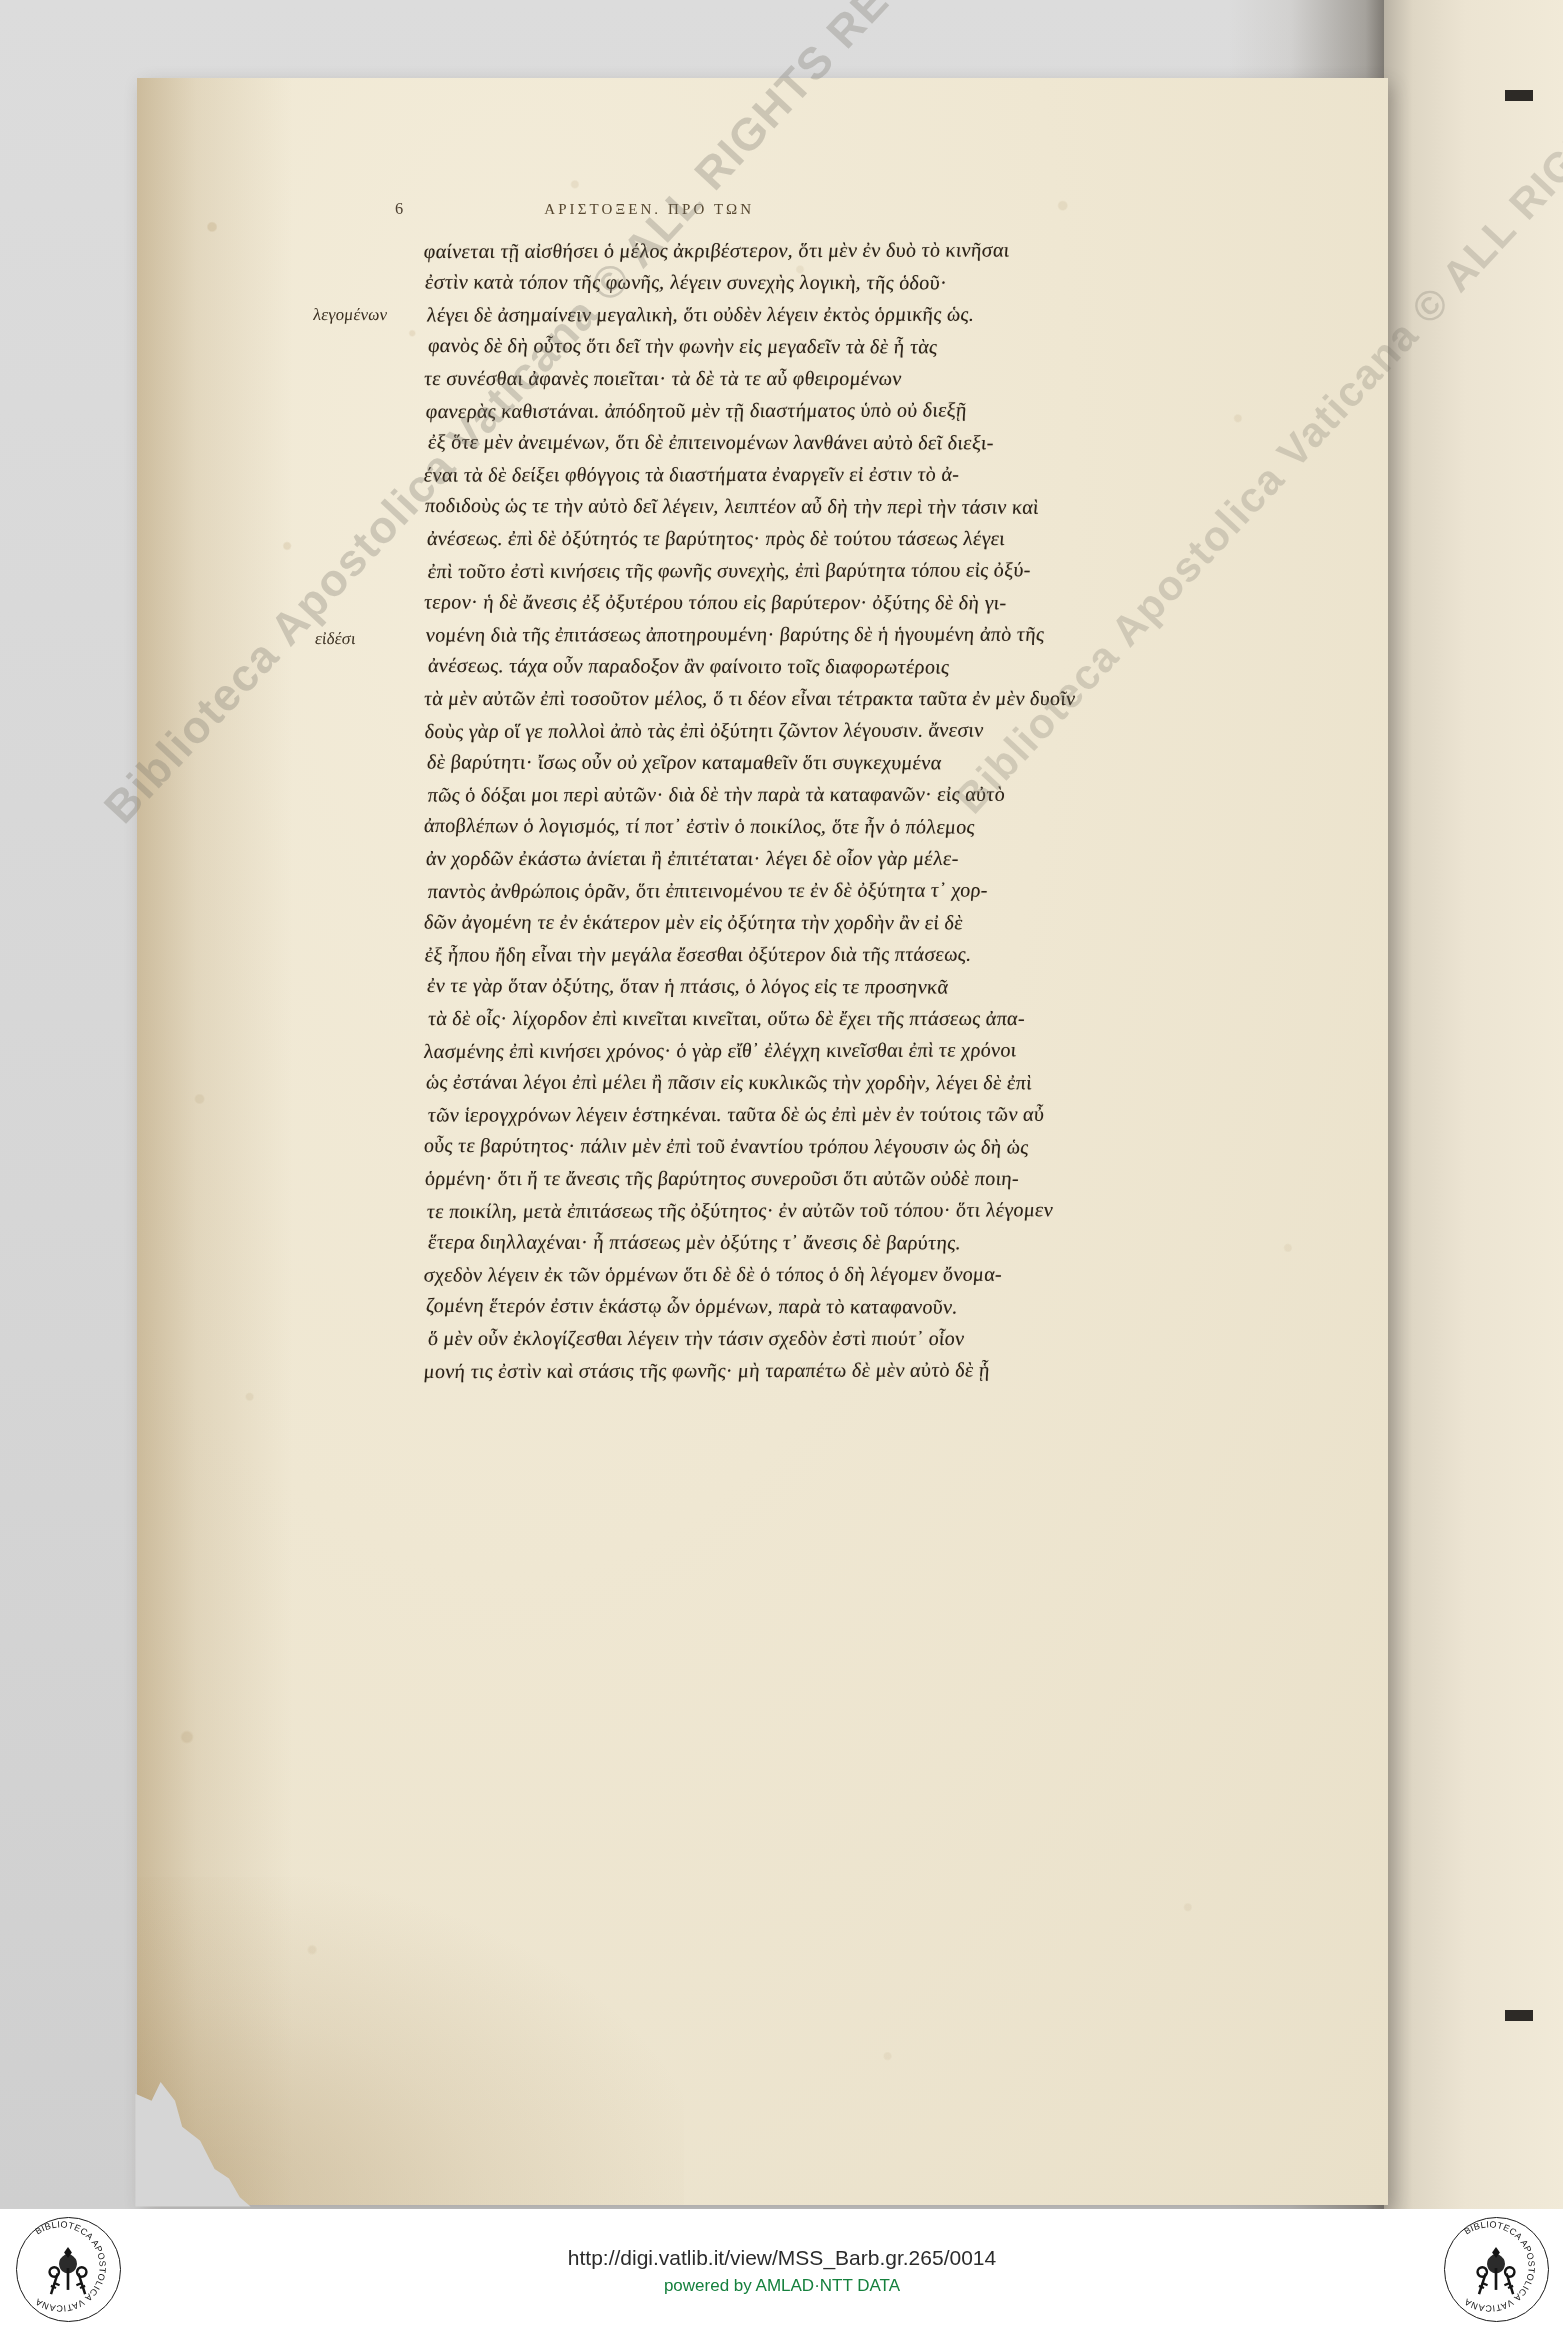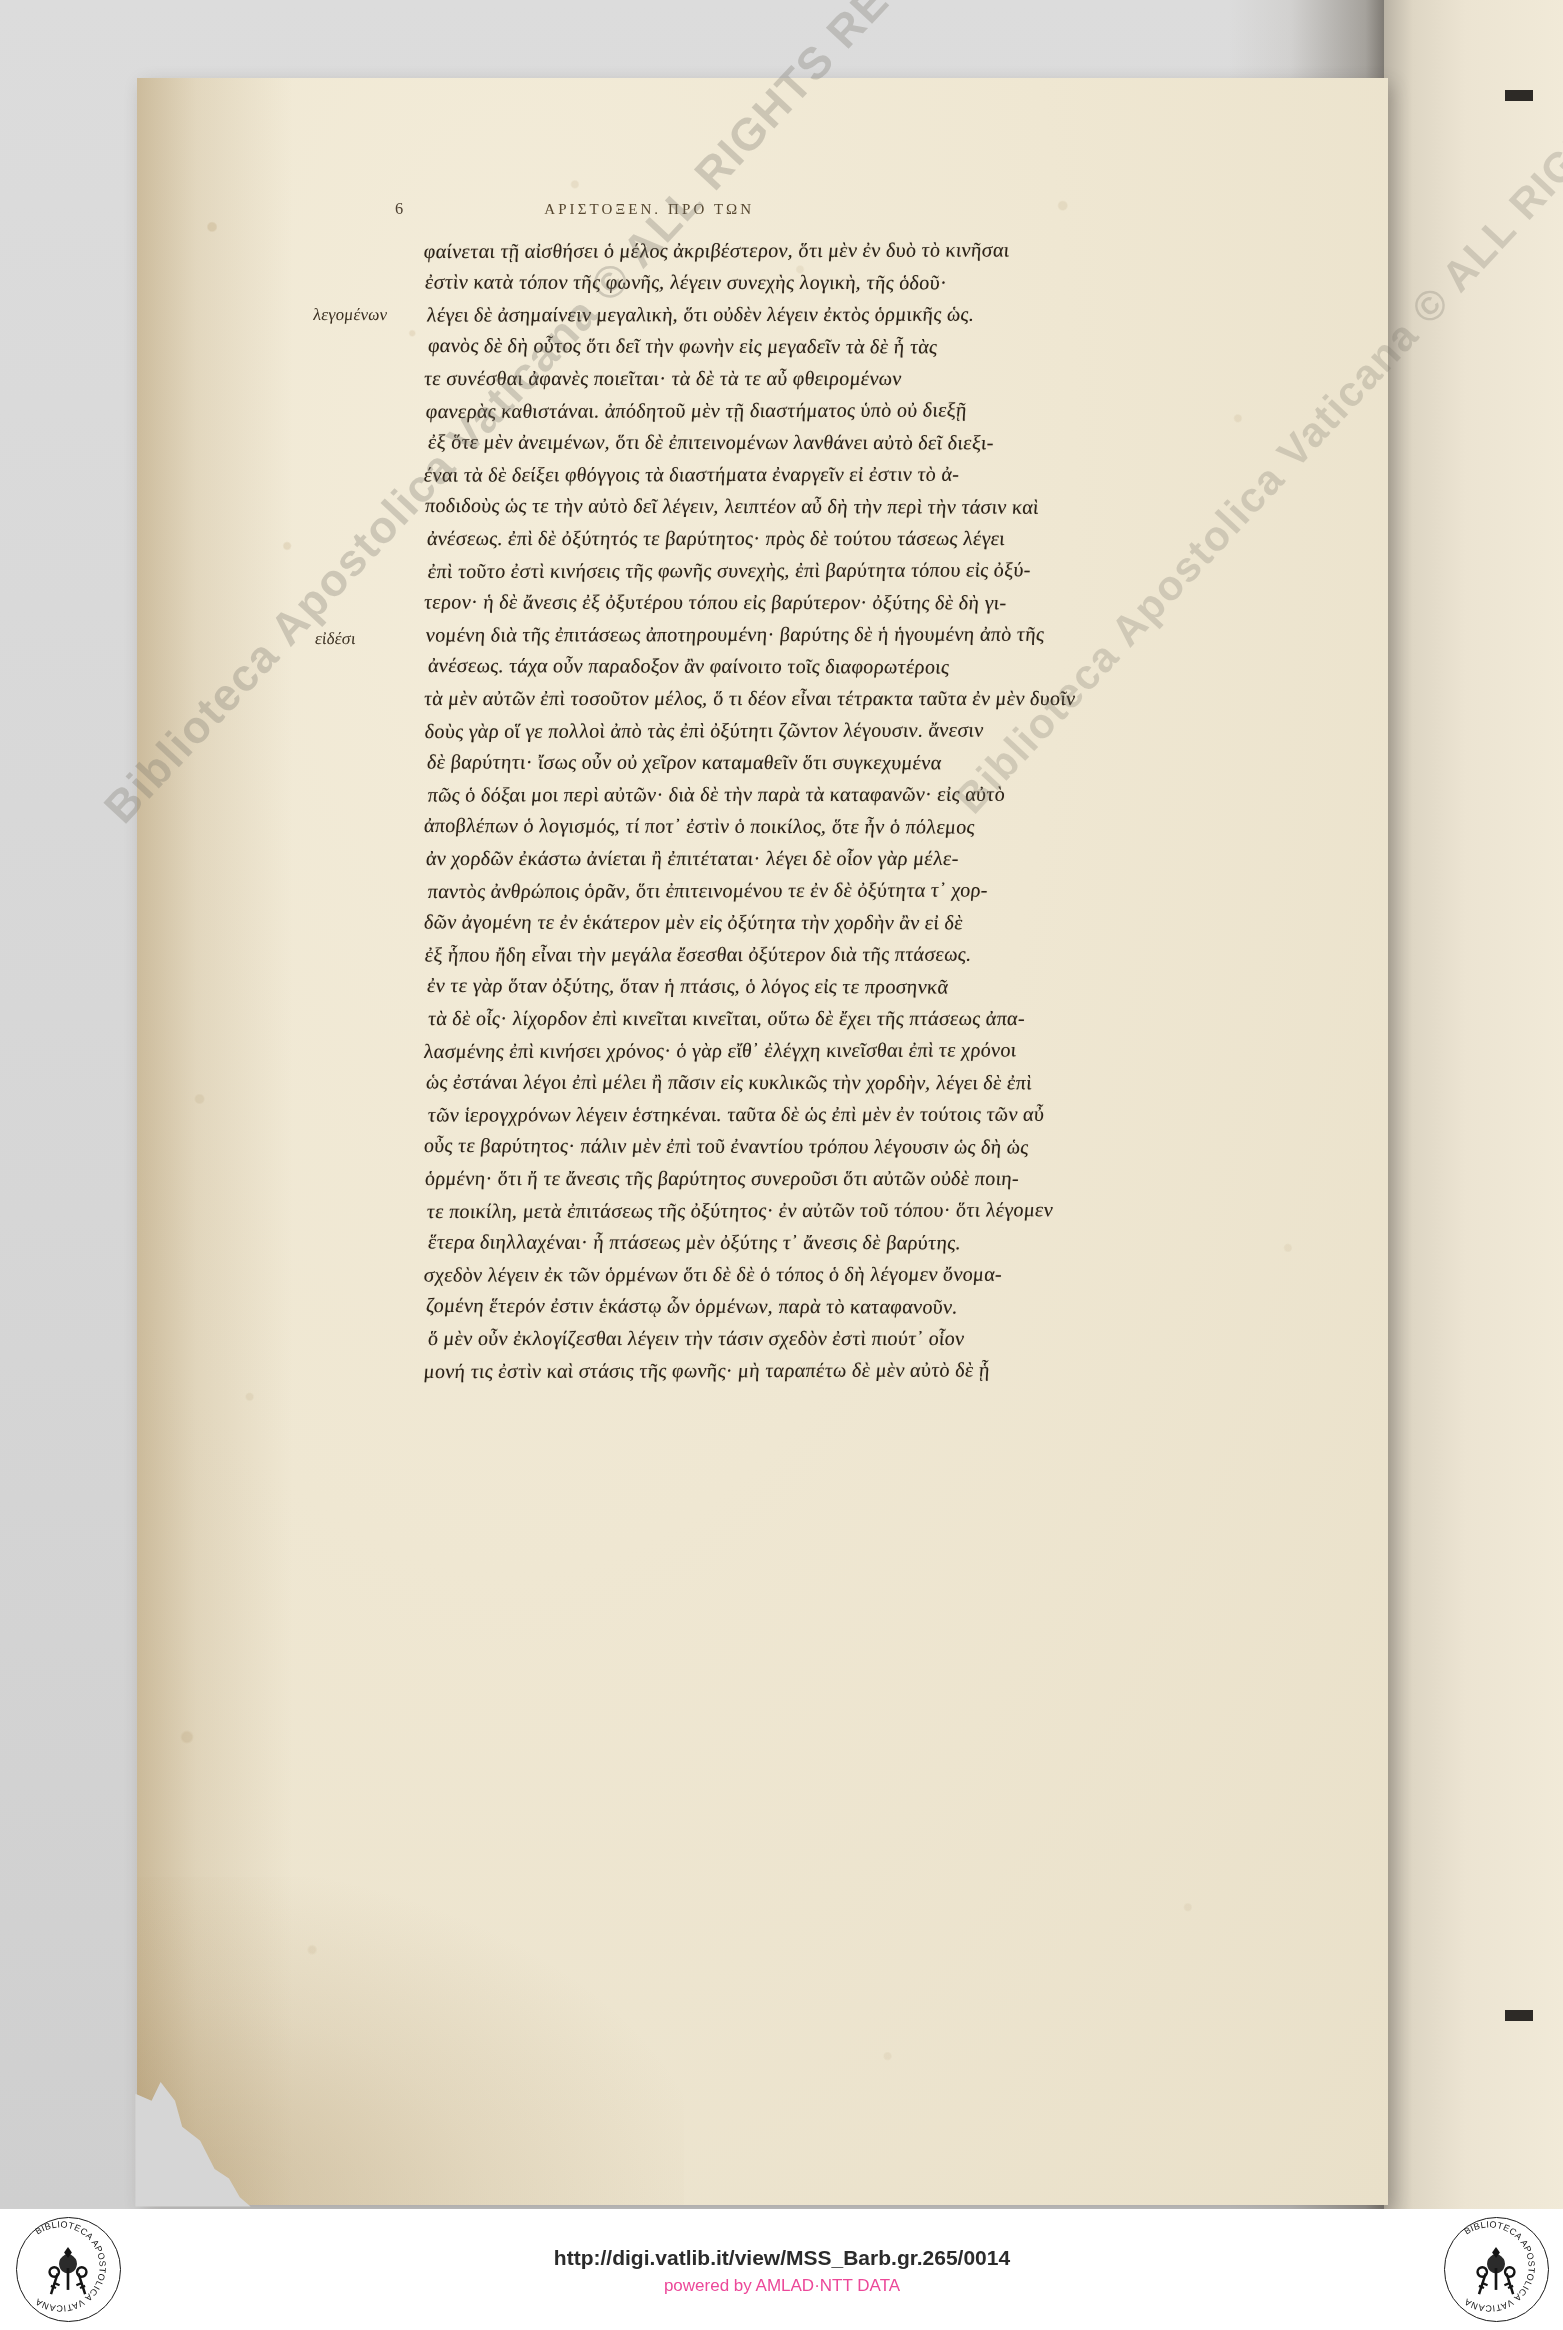--- a/index.html
+++ b/index.html
@@ -211,25 +211,24 @@
     line-height: 1.32;
   }
   .footer-copyright {
     font-size: 26px;
     color: #1d1d1d;
   }
   .footer-url {
     font-size: 21px;
     color: #2b2b2b;
     margin-top: 2.3px;
-    font-weight: bold;
   }
   .footer-powered {
     font-size: 17px;
-    color: #ec4899;
+    color: #15803d;
     margin-top: 3.9px;
   }
   .vat-seal {
     position: absolute;
     bottom: 6.3px;
     width: 117px;
     height: 109px;
     display: flex;
     flex-direction: column;
     align-items: center;

